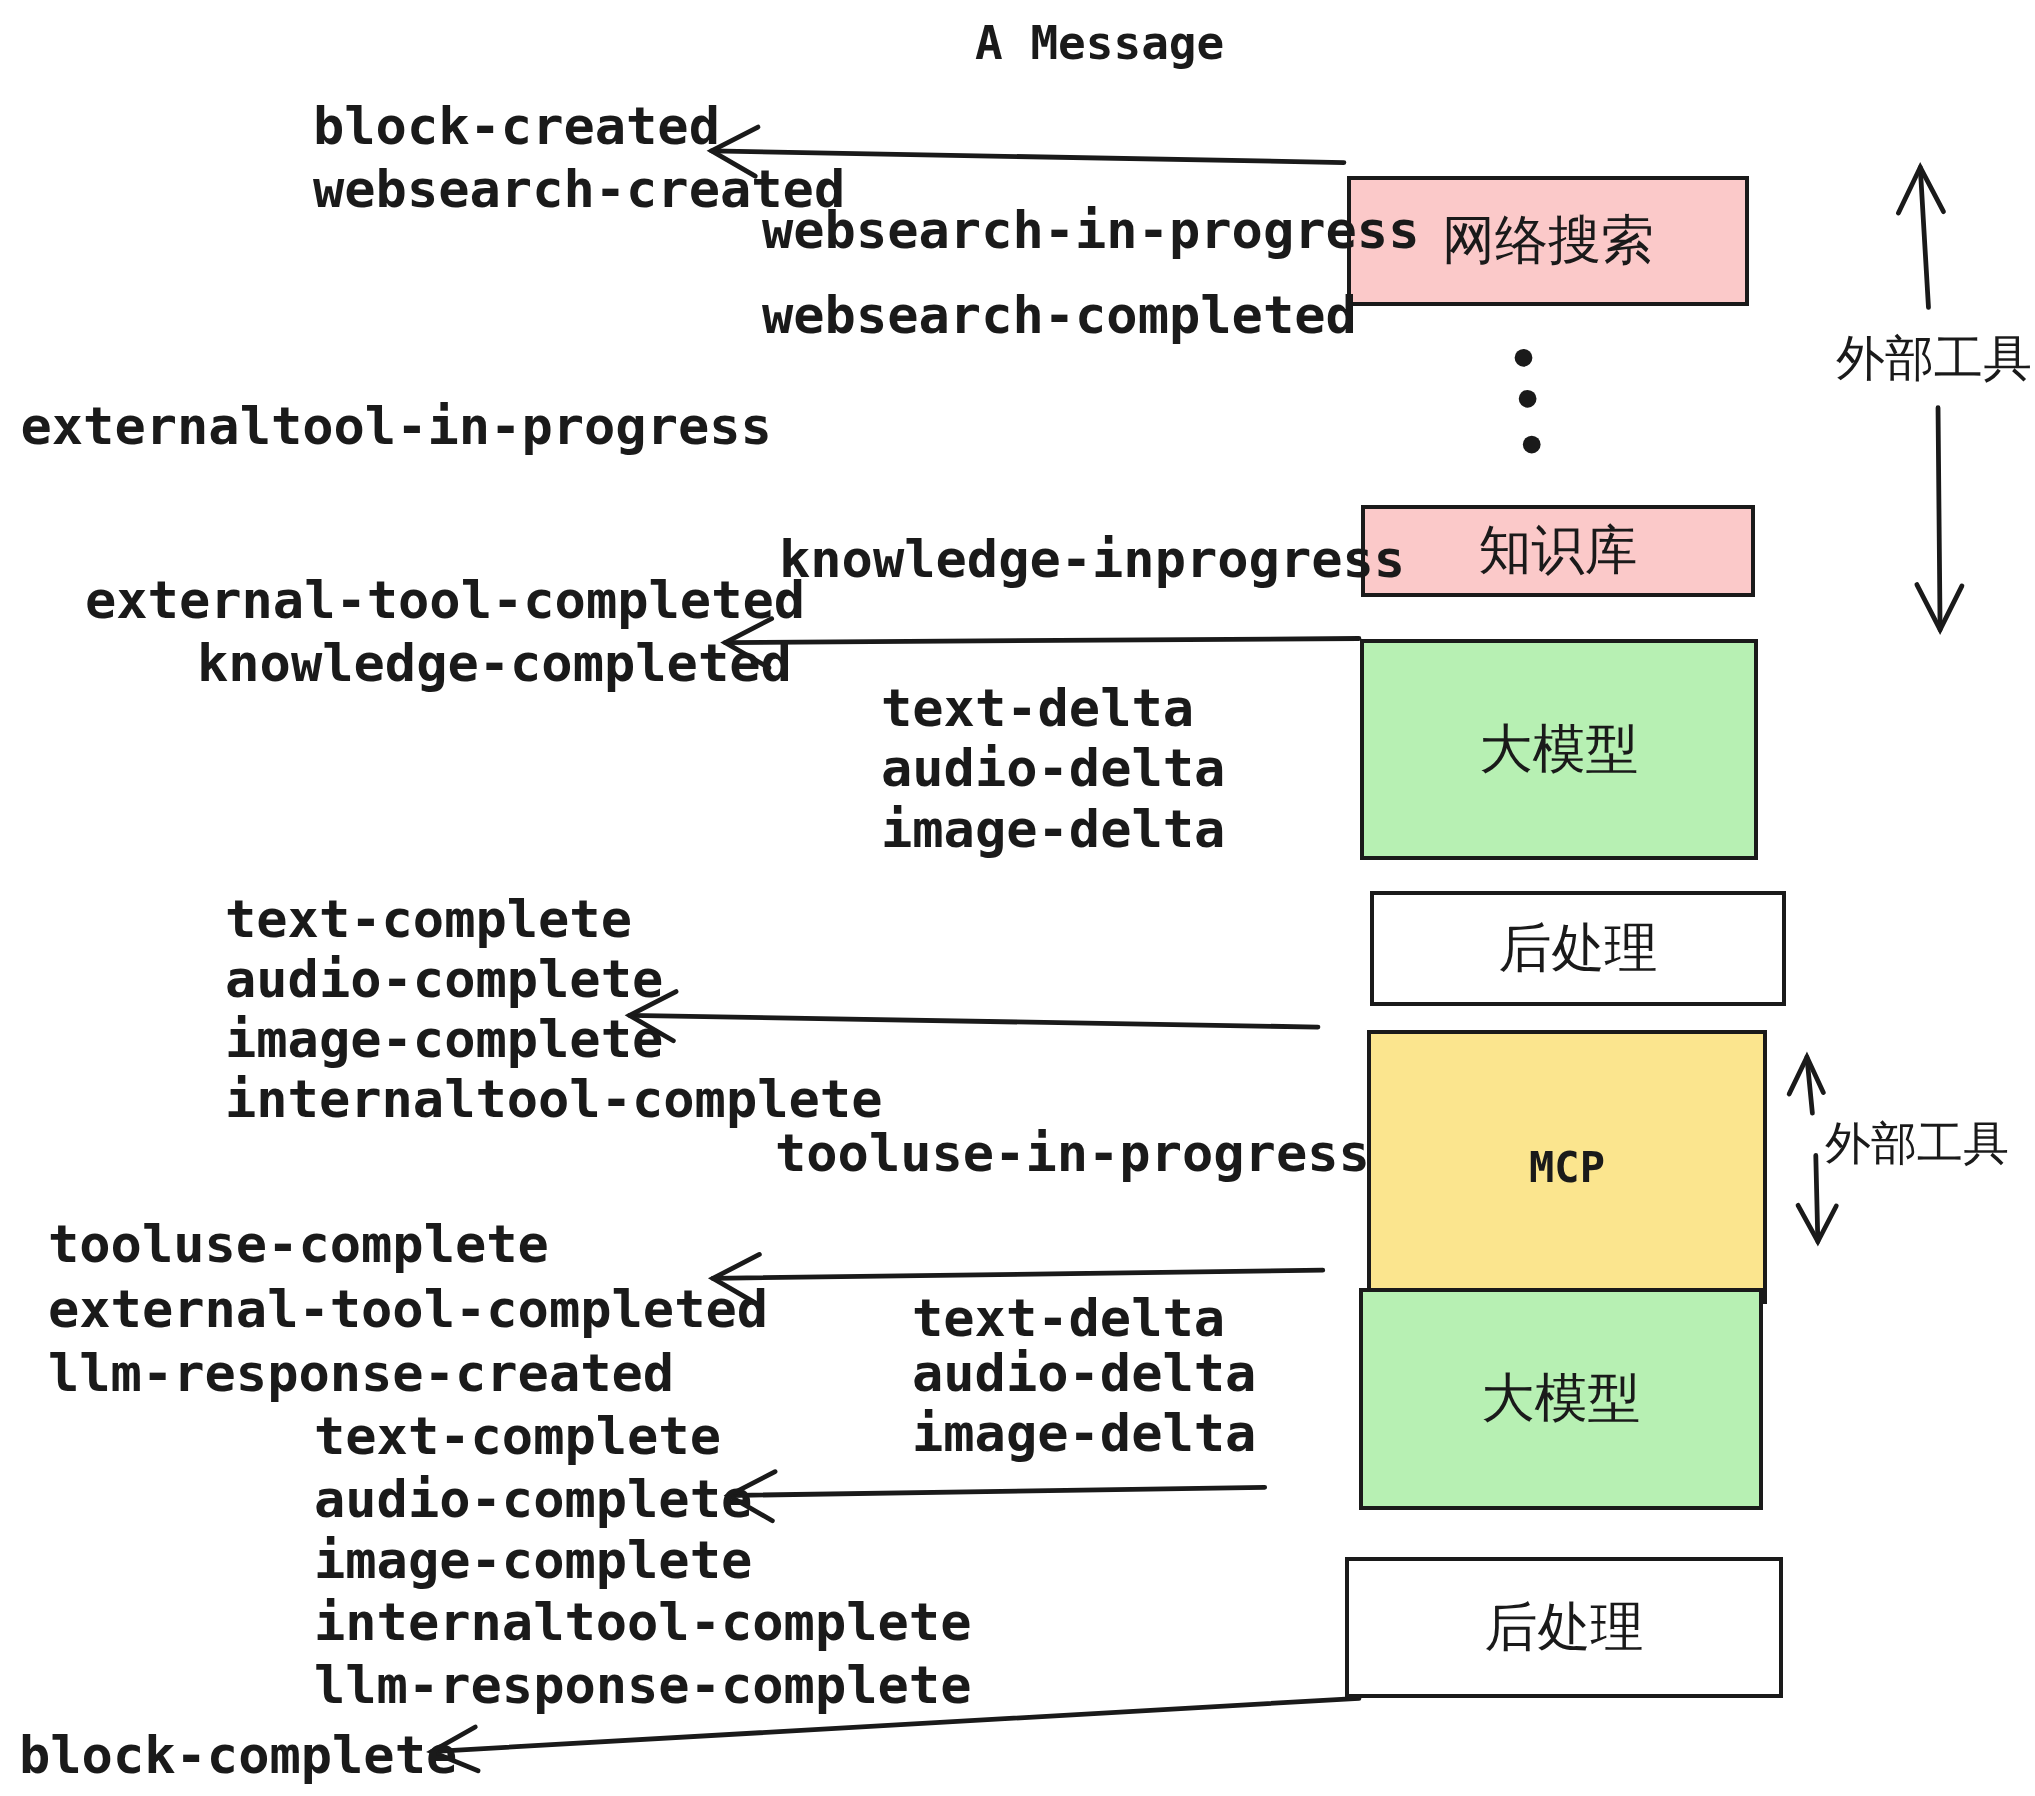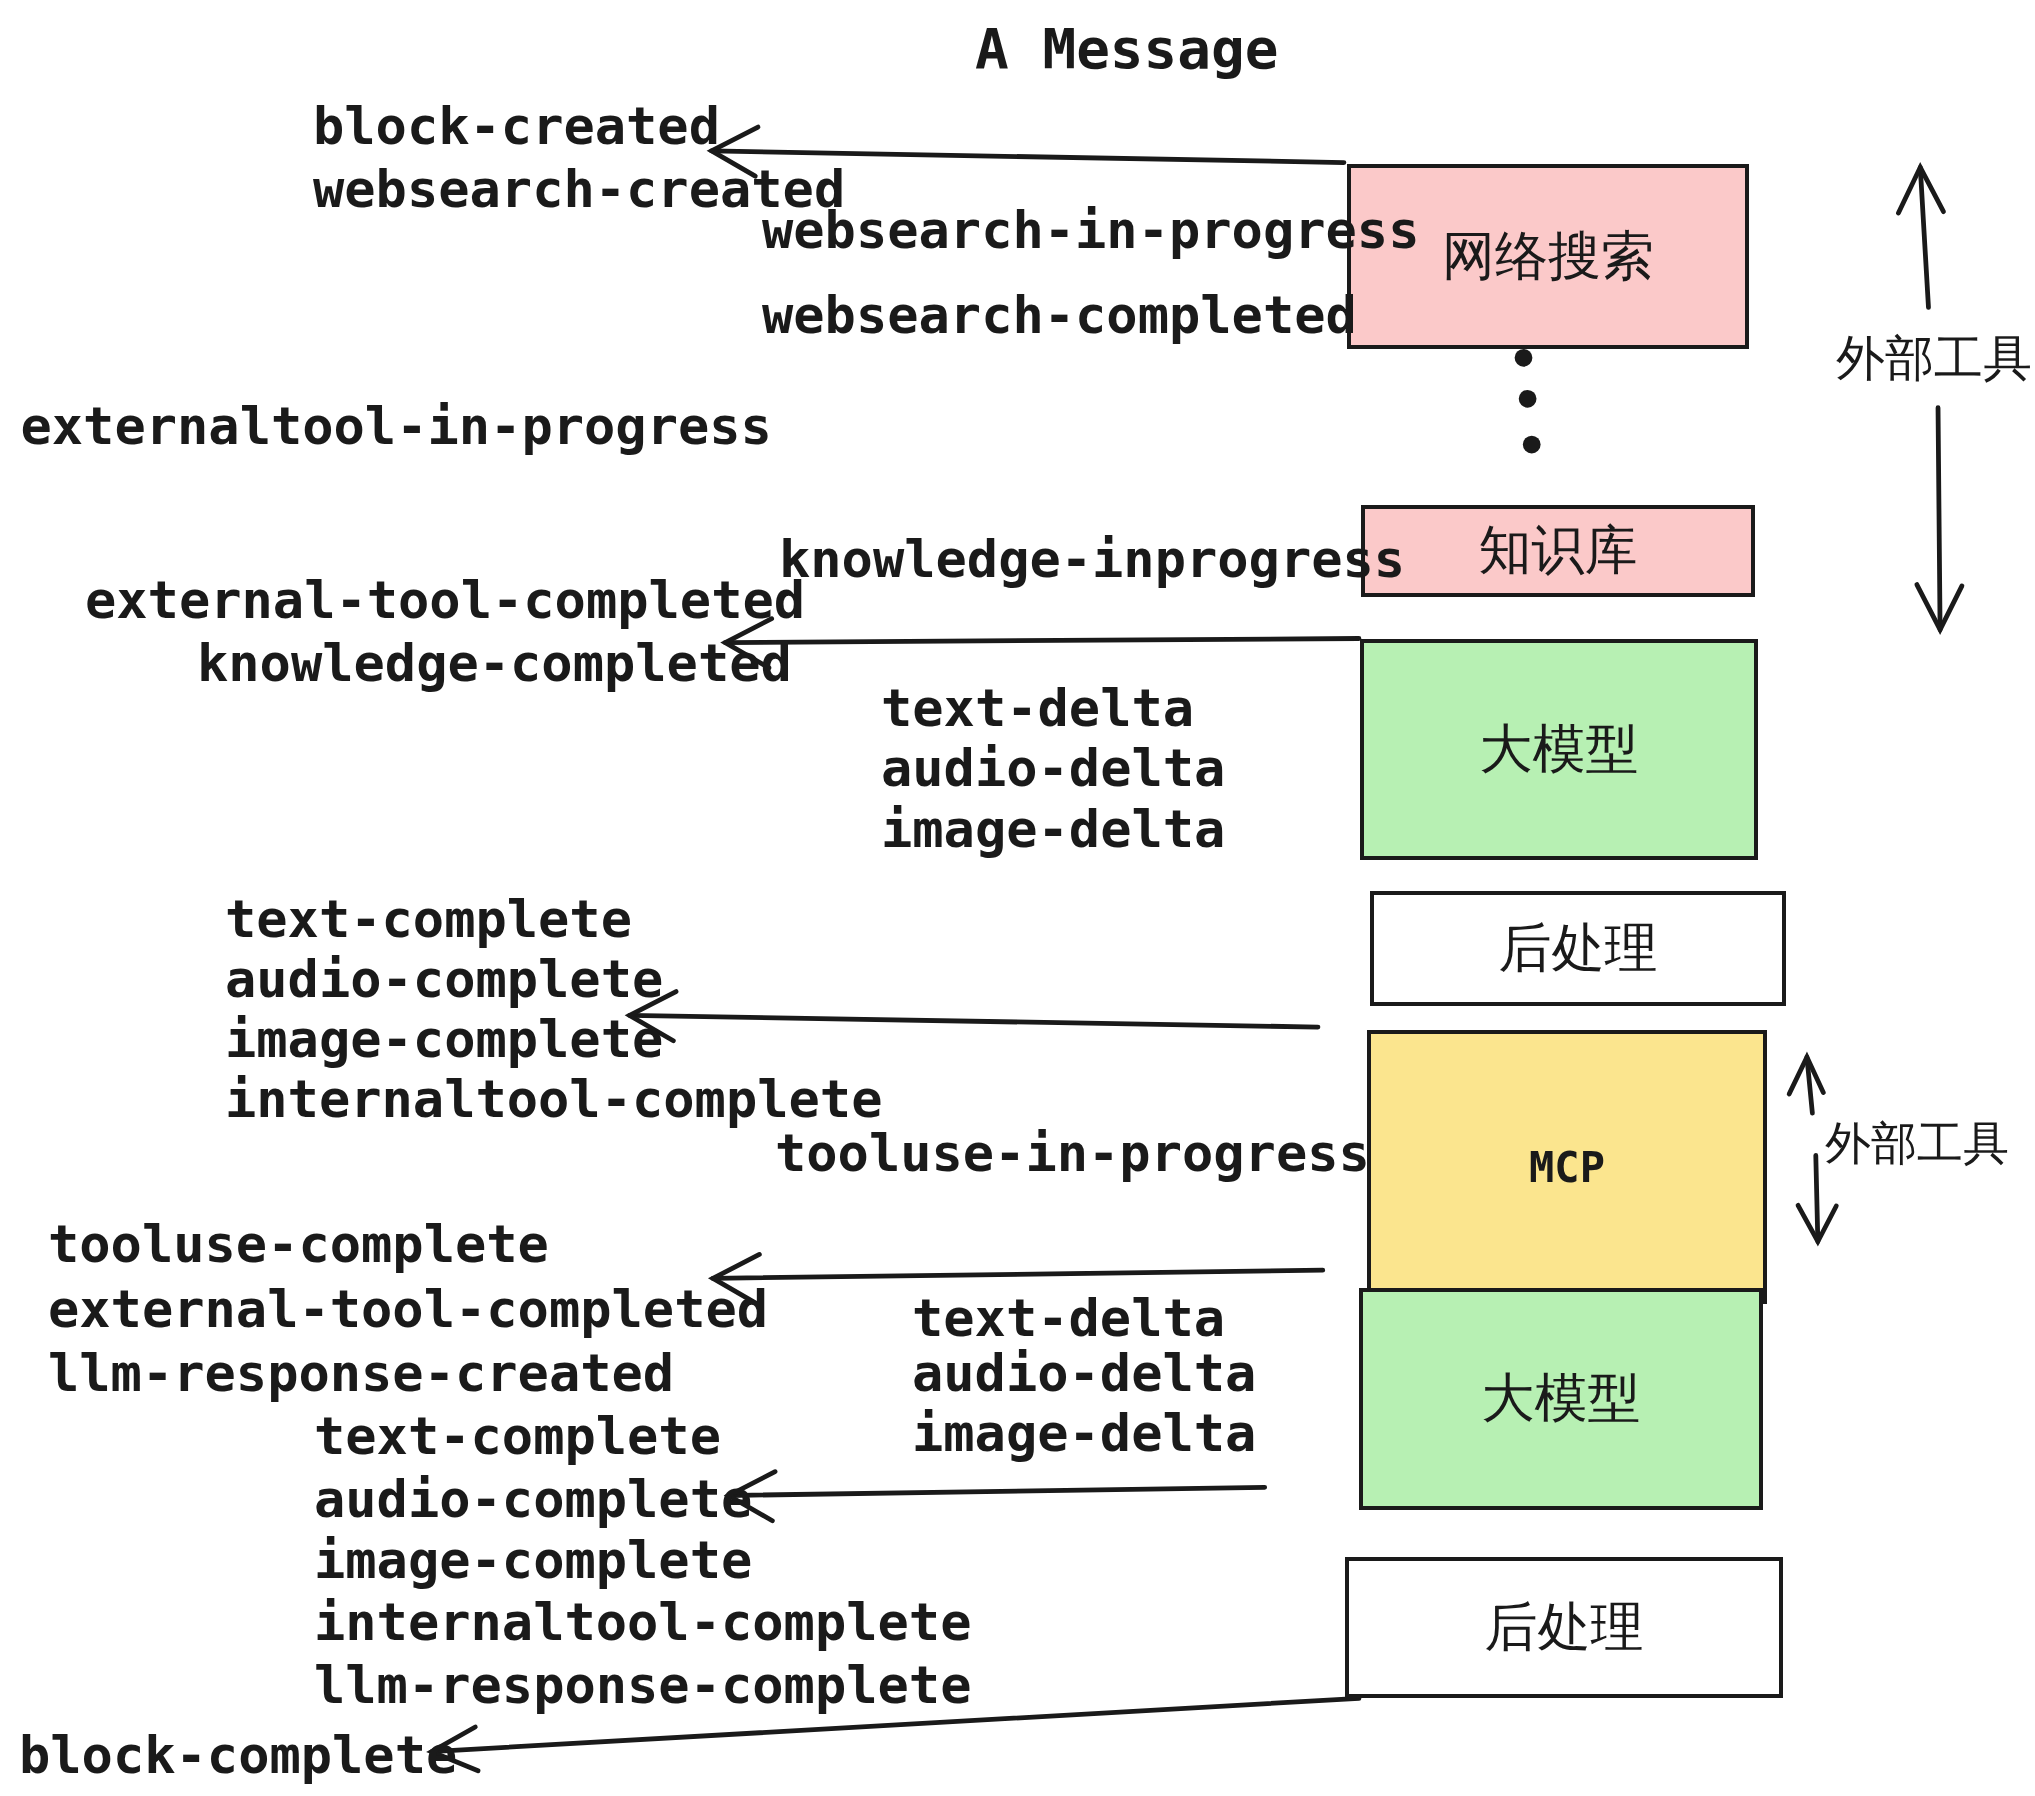--- a/index.html
+++ b/index.html
@@ -1,31 +1,31 @@
 <!DOCTYPE html>
 <html style="font-size:11px"><head>
 <meta charset="utf-8">
 <style>
   html,body{margin:0;padding:0;background:#ffffff;}
   #canvas{position:relative;width:2035px;height:1796px;background:#ffffff;overflow:hidden;
           font-family:"DejaVu Sans",sans-serif;color:#1a1a1a;}
   .lbl{position:absolute;font-family:"DejaVu Sans Mono",monospace;font-size:52px;line-height:1;
        font-weight:bold;white-space:nowrap;color:#1a1a1a;}
   .title{position:absolute;left:975px;top:16.4px;font-family:"DejaVu Sans Mono",monospace;
-         font-size:56px;font-weight:bold;white-space:nowrap;}
+         font-size:46px;font-weight:bold;white-space:nowrap;}
   .box{position:absolute;border:4.8px solid #1a1a1a;display:flex;align-items:center;justify-content:center;
        font-size:53px;font-weight:normal;box-sizing:border-box;}
   .pink{background:#fbc9c9;}
   .green{background:#b7f0b3;}
   .yellow{background:#fbe58e;}
   .white{background:#ffffff;}
   .cjk-side{position:absolute;font-size:49px;white-space:nowrap;color:#1a1a1a;text-align:right;}
   .mono-box-label{font-family:"DejaVu Sans Mono",monospace;font-size:42px;font-weight:bold;}
   
-  #box-websearch{left:1347px;top:164px;width:402px;height:185px;}
+  #box-websearch{left:1347px;top:176px;width:402px;height:130px;}
   #box-knowledge{left:1361px;top:505px;width:394px;height:92px;}
   #box-llm-1{left:1360px;top:639px;width:398px;height:221px;}
   #box-postprocess-1{left:1370px;top:891px;width:416px;height:115px;}
   #box-mcp{left:1367px;top:1030px;width:400px;height:274px;}
   #box-llm-2{left:1359px;top:1288px;width:404px;height:222px;}
   #box-postprocess-2{left:1345px;top:1557px;width:438px;height:141px;}
   
   #l-block-created{left:313px;top:100px;}
   #l-websearch-created{left:313px;top:163px;}
   #l-websearch-in-progress{left:762px;top:204px;}

